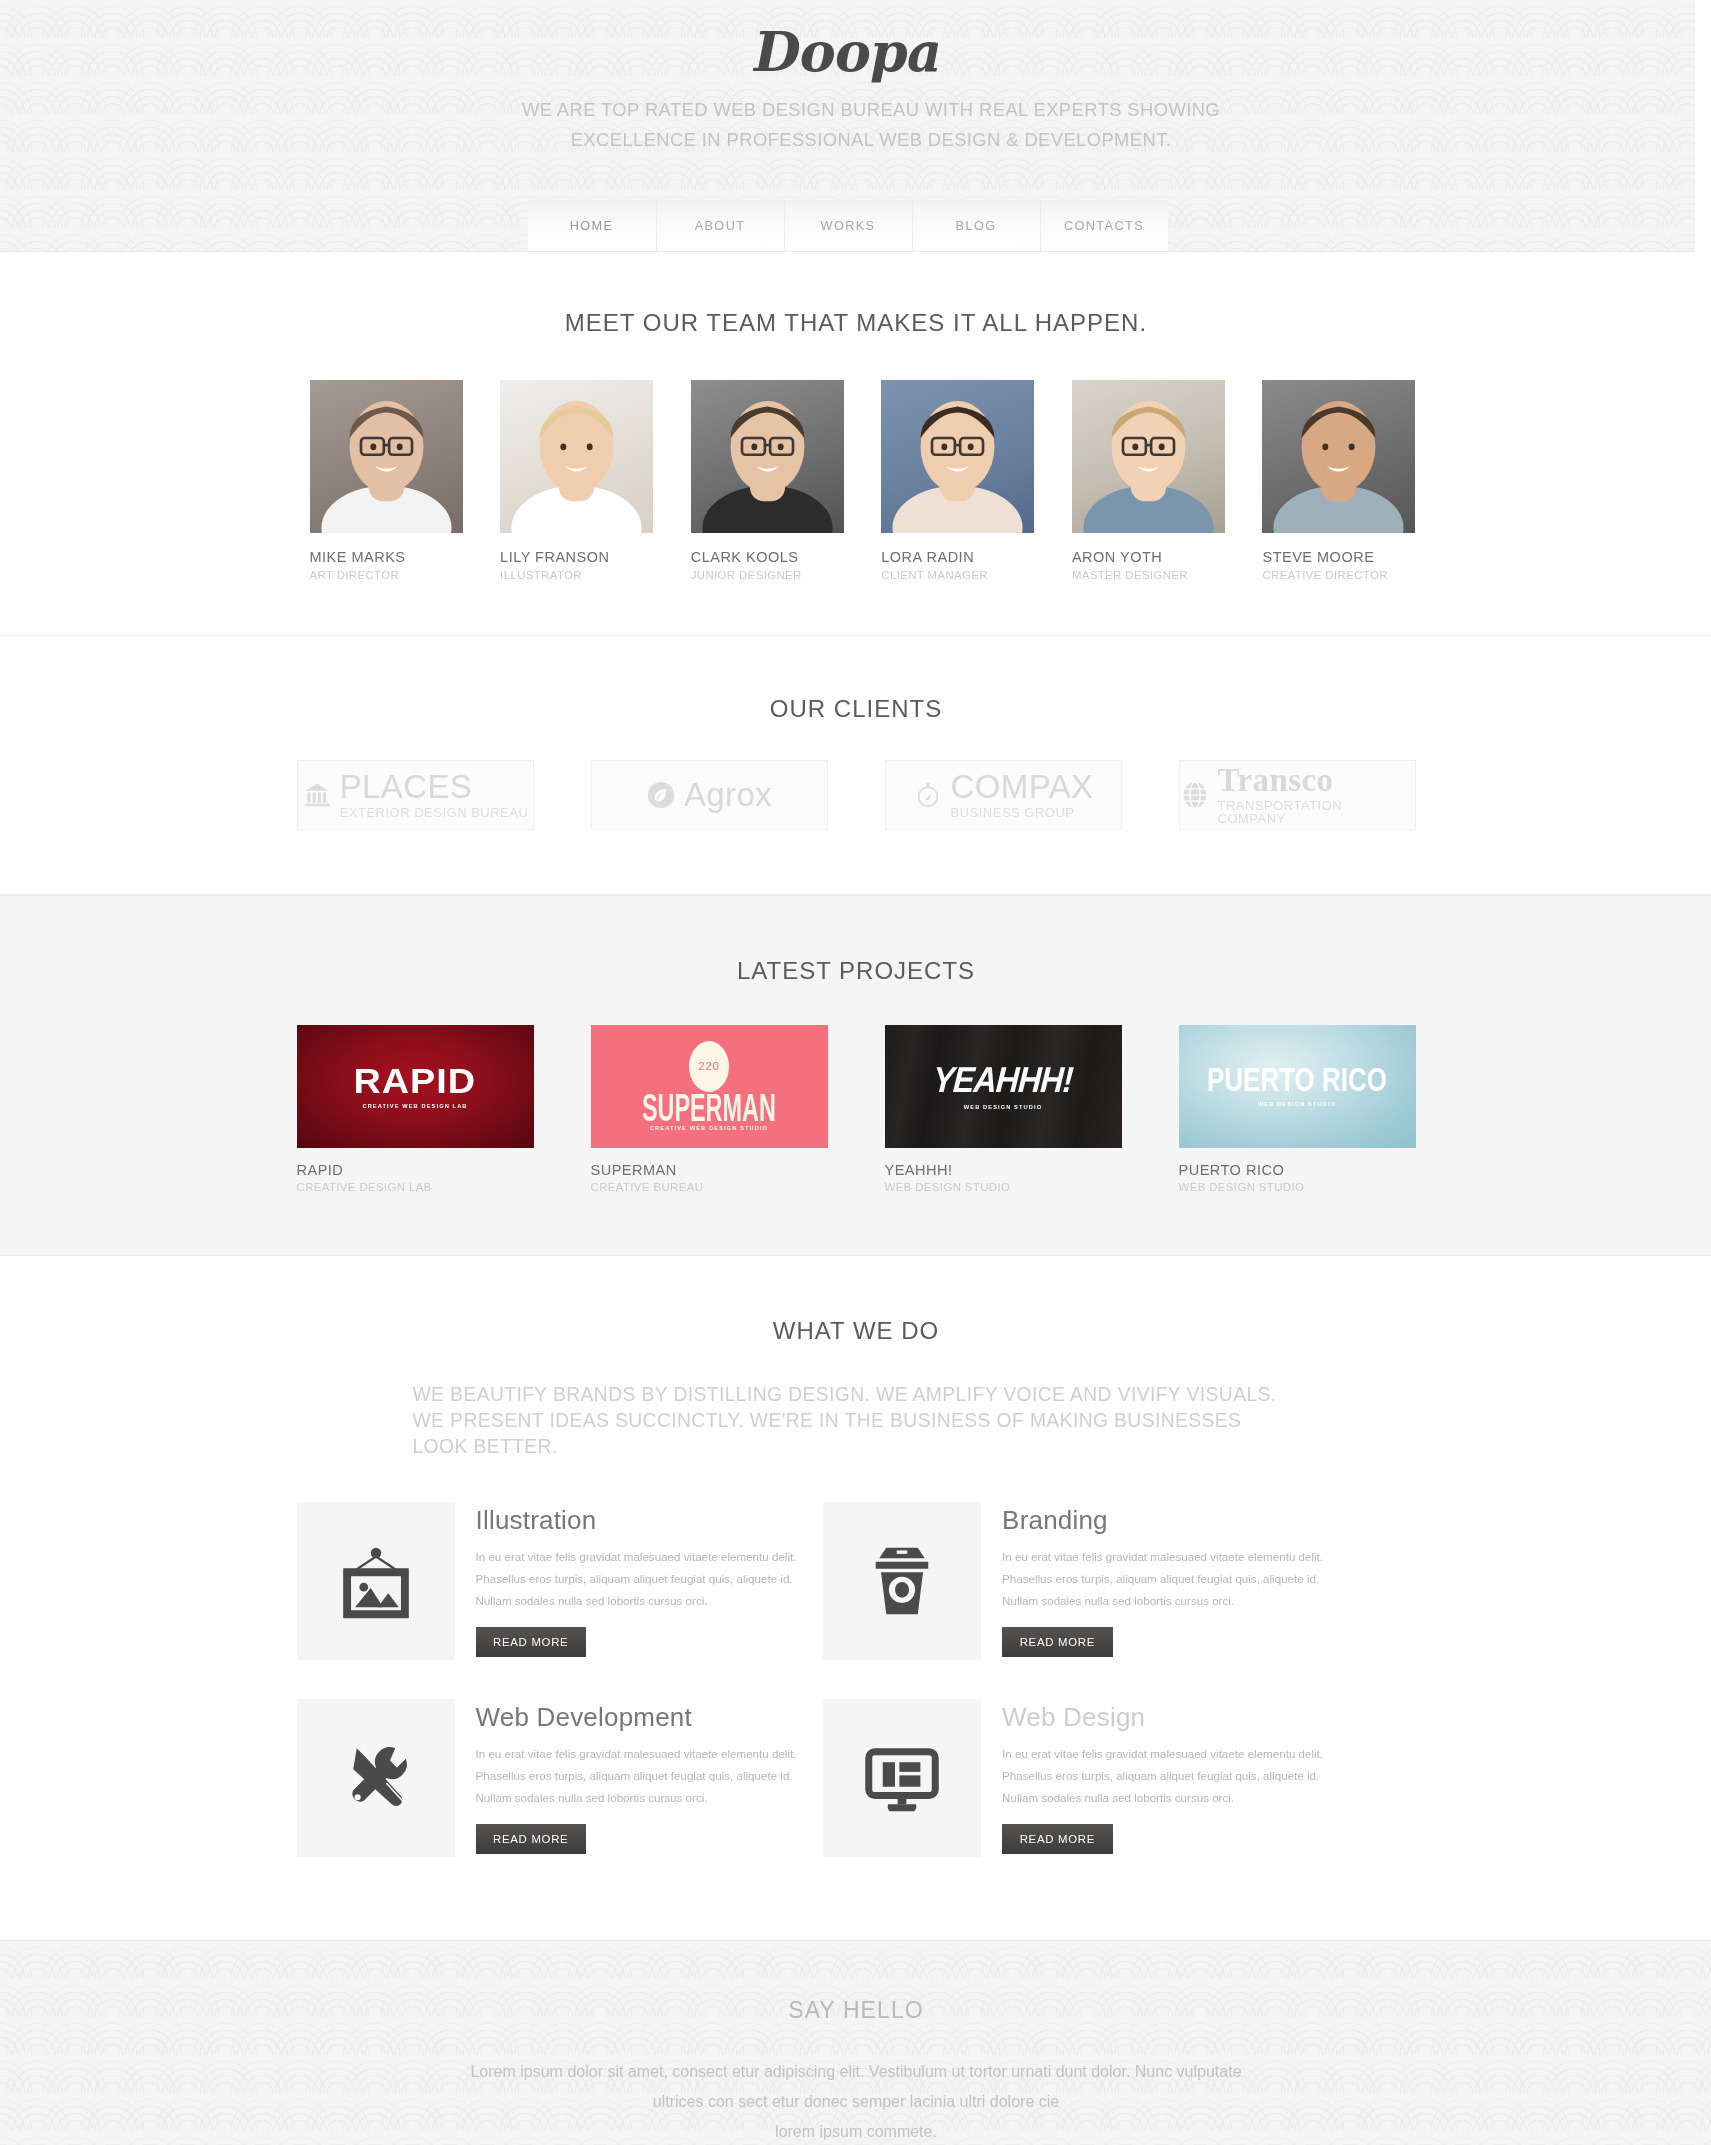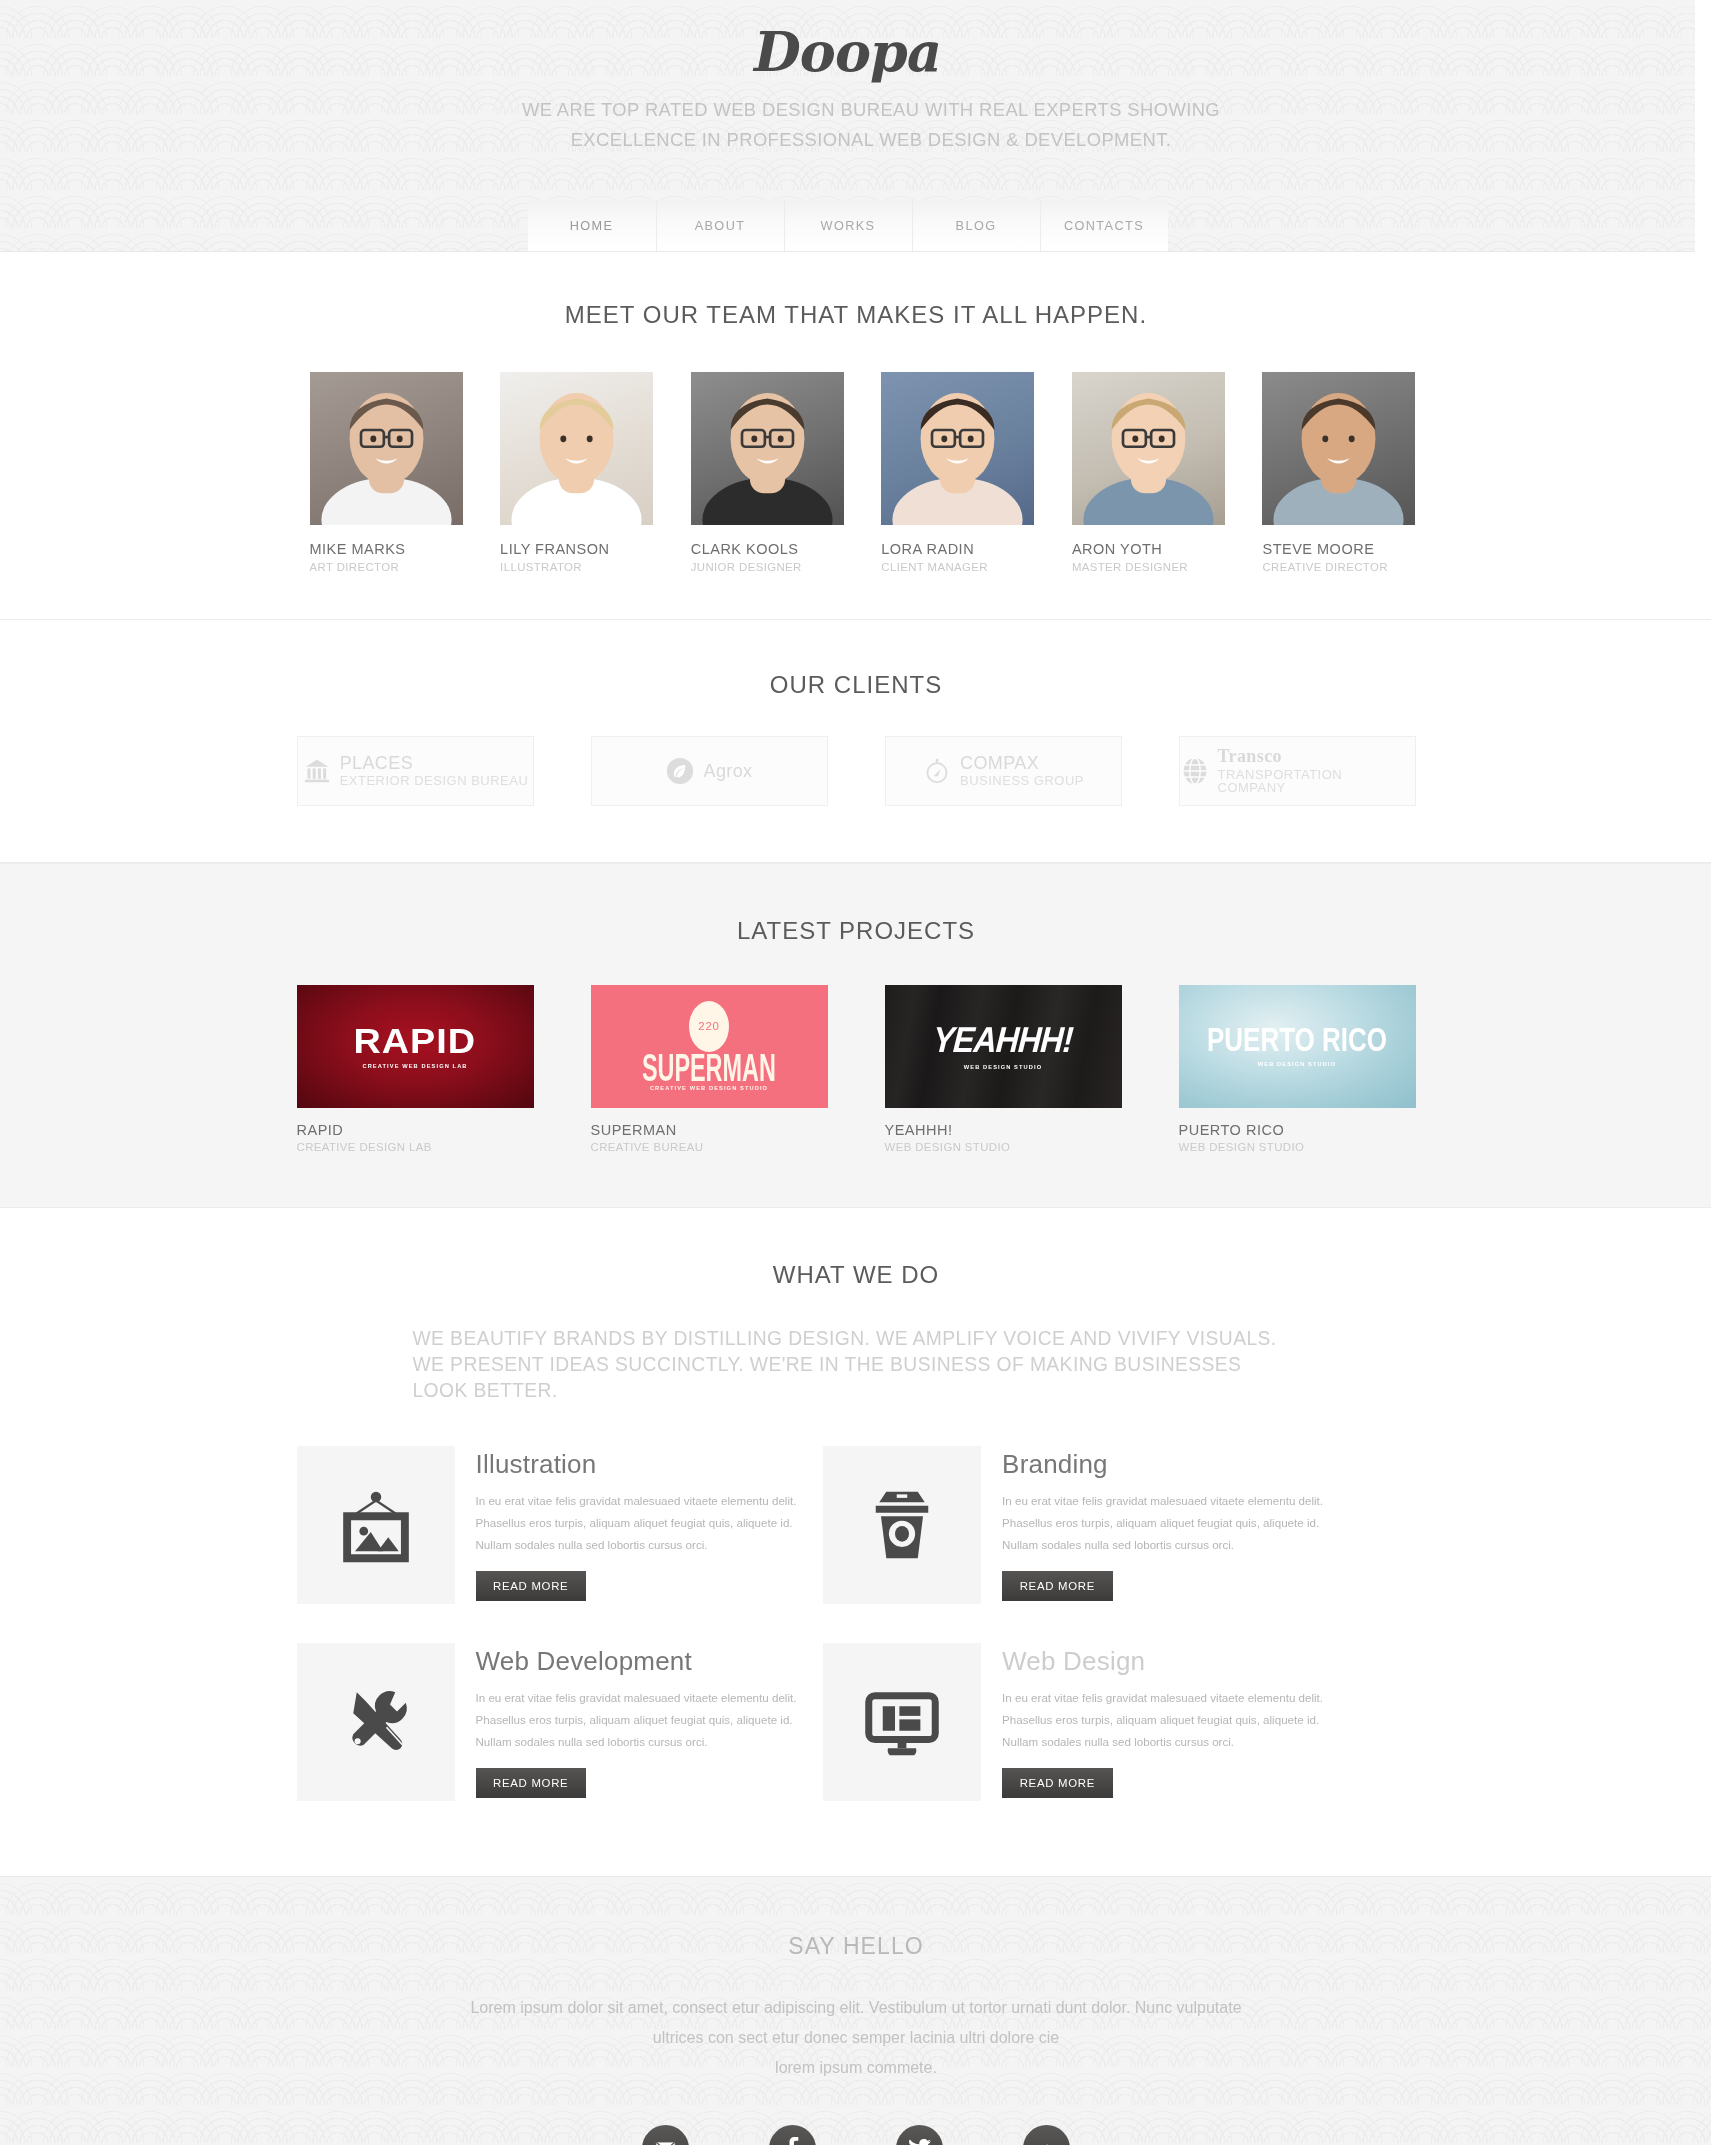--- a/index.html
+++ b/index.html
@@ -71,21 +71,21 @@
     text-transform: uppercase;
     background: linear-gradient(to bottom, #f1f1f1 0%, #fafafa 45%, #ffffff 100%);
     border-left: 0.9px solid #ececec;
     cursor: pointer;
   }
   .nav-item:first-child { border-left: none; }
   .nav-item.active { color: #999; }
 
   
   .section { width: 1712px; }
-  .wrap { width: 1119px; margin: 0 auto; }
+  .wrap { width: 1119px; margin: 8px auto; }
   .sec-title {
     text-align: center;
     font-size: 24px;
     letter-spacing: 1px;
     color: #5b5b5b;
     font-weight: 400;
   }
 
   
   .team-section { padding: 49px 0 46px; border-bottom: 0.9px solid #ececec; background: #fff; }
@@ -126,21 +126,21 @@
     cursor: pointer;
   }
   .client-mark {
     width: 30px; height: 30px;
     display: flex; align-items: center; justify-content: center;
     color: #dcdcdc;
     flex: none;
   }
   .client-text { line-height: 1; }
   .client-name {
-    font-size: 18px;
+    font-size: 33px;
     color: #d9d9d9;
     letter-spacing: 0.4px;
   }
   .client-name.serif { font-family: "Liberation Serif", serif; font-weight: bold; }
   .client-sub {
     margin-top: 2.6px;
     font-size: 13px;
     letter-spacing: 0.5px;
     color: #dedede;
     text-transform: uppercase;

